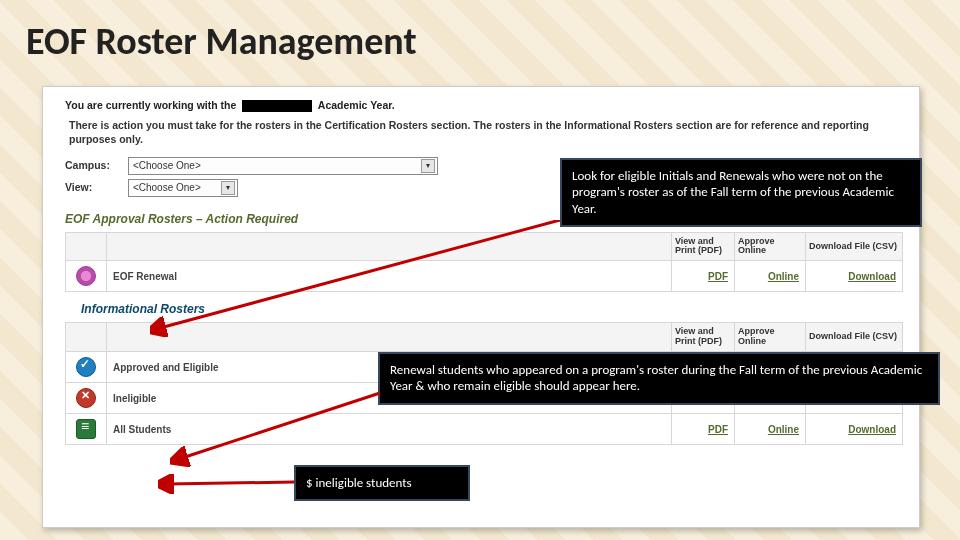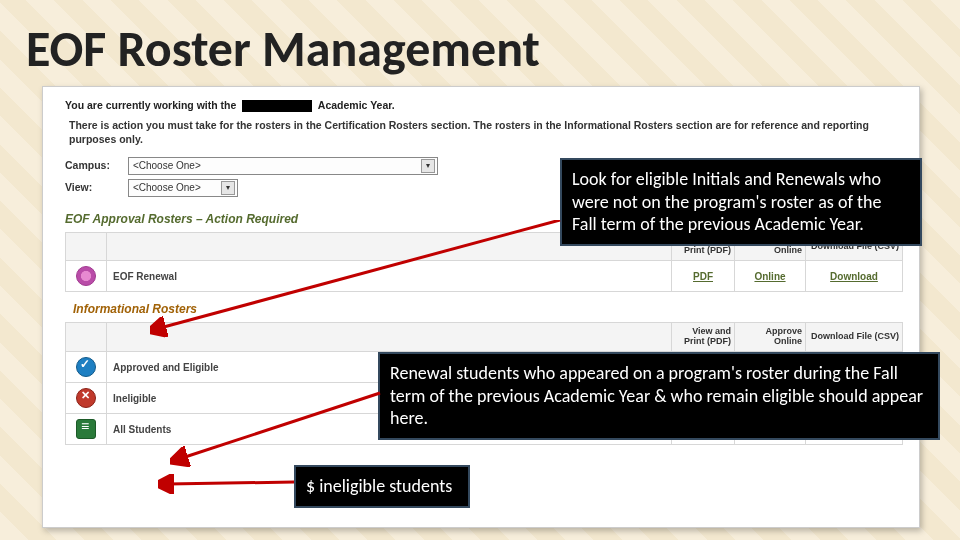--- a/index.html
+++ b/index.html
@@ -1,51 +1,51 @@
 <!DOCTYPE html>
 <html><head>
 <meta charset="utf-8">
 <style>
   html,body{margin:0;padding:0;width:960px;height:540px;font-family:Calibri,Arial,sans-serif;background:#f6edd6;overflow:hidden}
   .slide{position:relative;width:960px;height:540px;background:repeating-linear-gradient(45deg,#f7eedb 0,#f7eedb 20px,#f3e8cf 20px,#f3e8cf 40px)}
-  .title{position:absolute;left:26px;top:18px;font-size:50px;font-weight:600;color:#222}
+  .title{position:absolute;left:26px;top:18px;font-size:38px;font-weight:600;color:#222}
   .panel{position:absolute;left:42px;top:86px;width:876px;height:440px;background:#fff;border:1px solid #ccc;box-shadow:2px 3px 6px rgba(0,0,0,.25)}
   .inner{position:relative;padding:12px 16px 17px 22px;color:#333;font-family:Verdana,Arial,sans-serif;font-size:10.5px}
   .bold{font-weight:700;color:#222}
   .line1{margin-bottom:6px}
   .redact{display:inline-block;width:70px;height:12px;background:#000;vertical-align:middle;margin:0 3px}
   .para{margin:4px 4px 10px;color:#333;line-height:1.35}
   .filters{margin:6px 0 15px}
   .filters .row{margin:4px 0}
   .filters label{display:inline-block;width:60px;font-weight:700;font-size:10.5px}
   .sel{display:inline-block;border:1px solid #888;background:#fdfdfd;height:18px;font-size:10px;padding:0 4px;position:relative;box-sizing:border-box;line-height:16px;color:#333}
   .sel .car{position:absolute;right:2px;top:1px;width:14px;height:14px;background:#e6e6e6;border:1px solid #999;box-sizing:border-box;text-align:center;font-size:8px;line-height:12px}
   .sel1{width:310px}
   .sel2{width:110px}
   .sectA{color:#556b2f;font-weight:700;font-size:12px;margin:15px 0 6px;font-style:italic}
-  .sectB{color:#a16207;font-weight:700;font-size:12px;margin:10px 8px 6px;font-style:italic}
+  .sectB{color:#0c4a6e;font-weight:700;font-size:12px;margin:10px 16px 6px;font-style:italic}
   .tbl{width:100%;border-collapse:collapse;margin-top:2px}
-  .tbl th{border:1px solid #d7d7d7;background:#f4f4f4;font-size:9px;font-weight:700;text-align:right;padding:4px 3px;line-height:1.1;color:#333}
+  .tbl th{border:1px solid #d7d7d7;background:#f4f4f4;font-size:9px;font-weight:700;text-align:left;padding:4px 3px;line-height:1.1;color:#333}
   .tbl td{border:1px solid #d7d7d7;font-size:10px;padding:5px 6px;color:#333}
   .tbl td.first{width:28px;text-align:center}
   .tbl td.name{font-weight:700;color:#444}
-  .tbl td.link{text-align:center}
+  .tbl td.link{text-align:right}
   .tbl td.link a{color:#556b2f;text-decoration:underline;font-weight:700;cursor:pointer}
   .col-pdf{width:56px}
   .col-onl{width:64px}
   .col-dl{width:90px}
   .icon{display:inline-block;width:18px;height:18px;border-radius:50%;vertical-align:middle}
   .ic-approval{background:radial-gradient(circle,#e78ad1 38%,#b94ca8 42%);border:1px solid #a13a90}
   .ic-elig{background:#1e7fc2;border:1px solid #125a8a;position:relative}
   .ic-elig:after{content:"✓";color:#fff;position:absolute;left:3px;top:-1px;font-size:12px;font-weight:700}
   .ic-inelig{background:#c0392b;border:1px solid #8a2218;position:relative}
   .ic-inelig:after{content:"✕";color:#fff;position:absolute;left:4px;top:0;font-size:11px;font-weight:700}
   .ic-all{background:#2a7a3a;border:1px solid #1c5a28;border-radius:3px;position:relative}
   .ic-all:after{content:"≡";color:#fff;position:absolute;left:4px;top:-2px;font-size:14px;font-weight:700}
-  .callout{position:absolute;background:#000;color:#fff;font-size:18px;line-height:1.25;padding:8px 10px;border:2px solid #34495e;font-family:Calibri,Arial,sans-serif}
+  .callout{position:absolute;background:#000;color:#fff;font-size:13px;line-height:1.25;padding:8px 10px;border:2px solid #34495e;font-family:Calibri,Arial,sans-serif}
   .co1{left:560px;top:158px;width:338px}
   .co2{left:378px;top:352px;width:538px}
   .co3{left:294px;top:465px;width:152px}
   svg.arrow{position:absolute;pointer-events:none}
   .red{stroke:#c00000;fill:#c00000}
 </style>
 </head>
 <body>
 
 <div class="slide">

